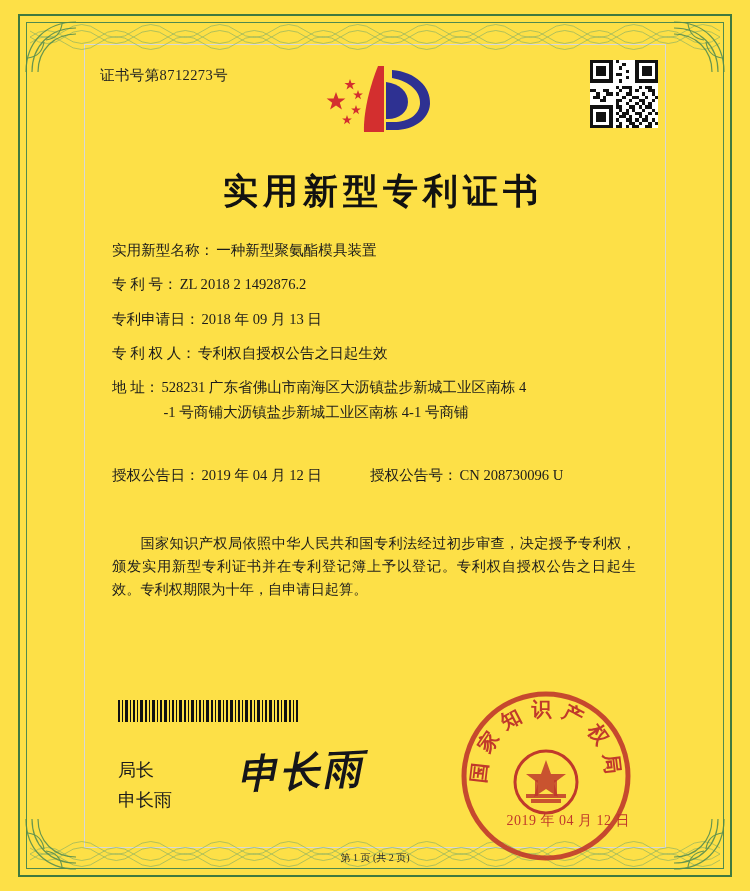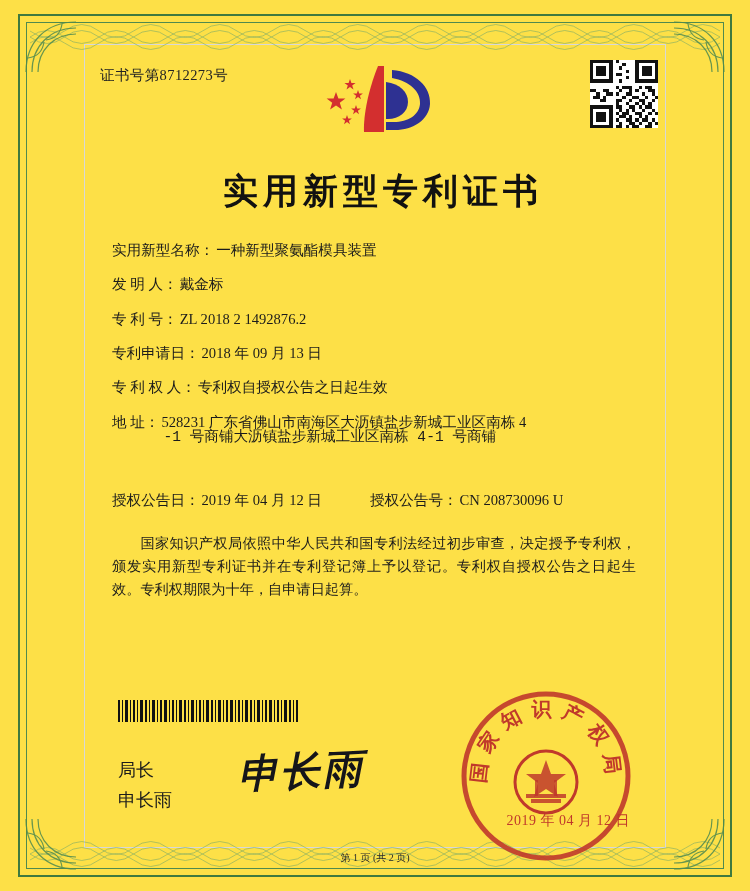--- a/index.html
+++ b/index.html
@@ -121,23 +121,22 @@
   }
   .field-label {
     white-space: pre;
     flex: 0 0 auto;
   }
   .field-value {
     flex: 1 1 auto;
     padding-left: 2px;
   }
   .field-value-2 {
-    margin-top: 0;
+    margin-top: 9px;
     padding-left: 2px;
-    font-family: Liberation Mono, monospace;
   }
   .row-split {
     display: flex;
     margin-bottom: 19px;
     margin-top: 48px;
   }
   .row-split .half {
     display: flex;
   }
   .row-split .half:first-child { width: 258px; }
@@ -394,24 +393,20 @@
 
   <div class="title">实用新型专利证书</div>
 
   <div class="fields">
 
     <div class="field-row">
       <span class="field-label">实用新型名称：</span>
       <span class="field-value">一种新型聚氨酯模具装置</span>
     </div>
 
-    <div class="field-row">
-      <span class="field-label">发 明 人：</span>
-      <span class="field-value">戴金标</span>
-    </div>
 
     <div class="field-row">
       <span class="field-label">专 利 号：</span>
       <span class="field-value">ZL 2018 2 1492876.2</span>
     </div>
 
     <div class="field-row">
       <span class="field-label">专利申请日：</span>
       <span class="field-value">2018 年 09 月 13 日</span>
     </div>

